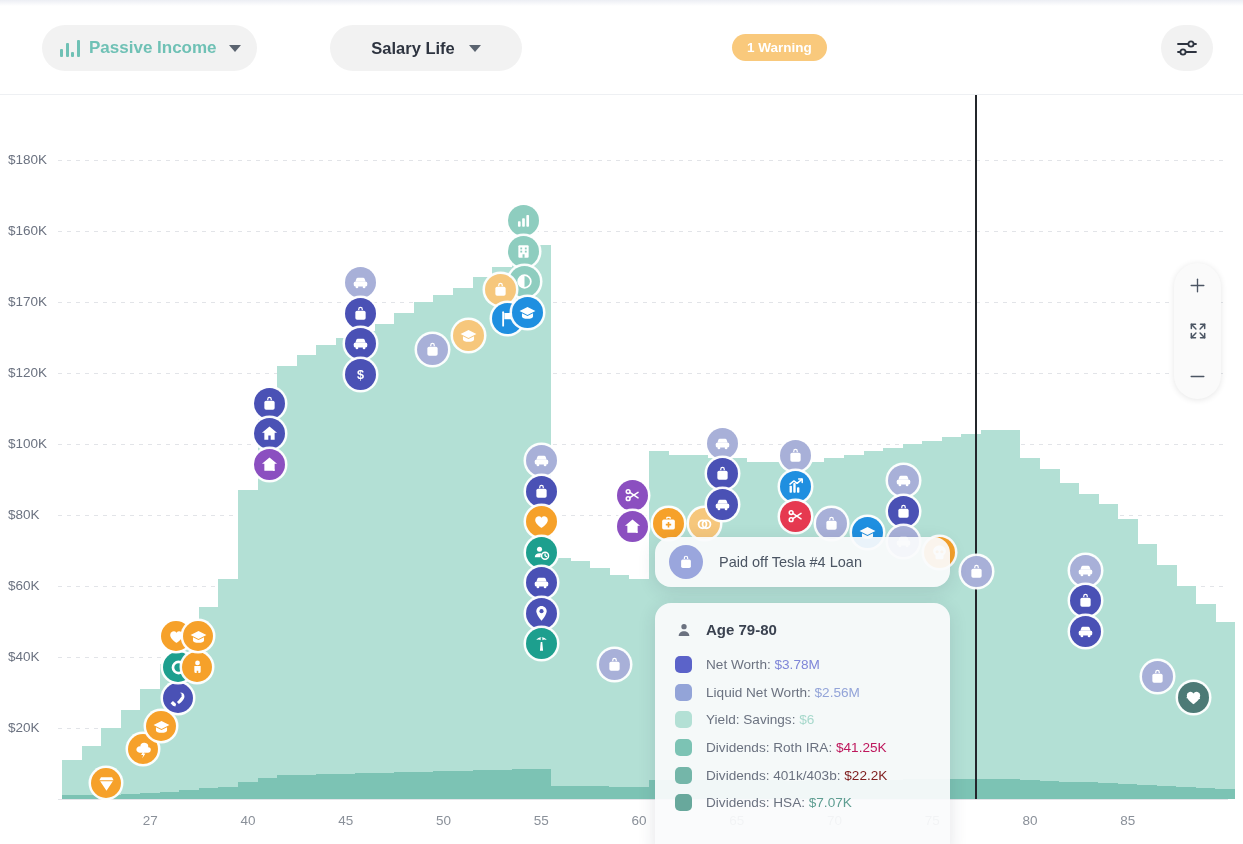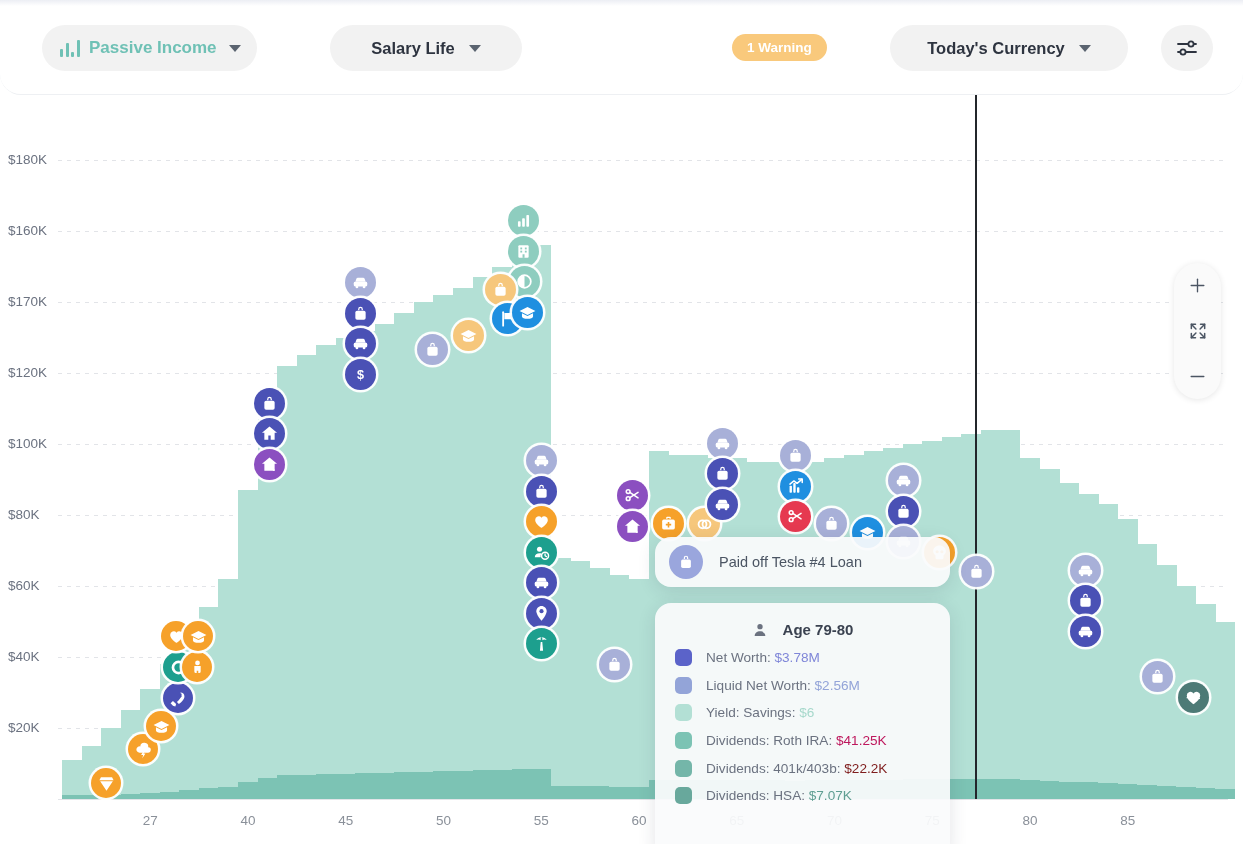--- a/index.html
+++ b/index.html
@@ -10,21 +10,20 @@
     background: #ffffff;
     overflow: hidden;
   }
   #app { position: relative; width: 1243px; height: 844px; background:#fff; }
 
   
   .topbar {
     position:absolute; left:0; top:0; width:1243px; height:95px;
     background:#fff;
     border-bottom:1px solid #eef0f3;
-    border-radius:21px;
   }
   .topbar::before{
     content:""; position:absolute; left:0; top:0; width:100%; height:6px;
     background:linear-gradient(180deg,#eceef4 0%, #ffffff 100%);
   }
   .pill {
     position:absolute; display:flex; align-items:center;
     background:#f2f2f2; border-radius:26px; height:46px;
     cursor:pointer; user-select:none;
   }
@@ -84,21 +83,21 @@
   
   .tip {
     position:absolute; background:rgba(250,251,252,0.93); border-radius:16px;
     box-shadow:0 4px 18px rgba(40,50,70,0.13);
   }
   #tip-event { left:655px; top:442px; width:295px; height:50px; display:flex; align-items:center; padding-left:14px; }
   #tip-event .ev-icon{ width:34px;height:34px;border-radius:50%;background:#9aa6dd;display:flex;align-items:center;justify-content:center;flex:0 0 auto;}
   #tip-event .ev-text{ margin-left:16px; font-size:14.5px; color:#4b5563; }
 
   #tip-detail { left:655px; top:508px; width:295px; height:256px; padding:18px 20px 0 20px; }
-  .tip-head { display:flex; align-items:center; margin-bottom:6px;justify-content:center; }
+  .tip-head { display:flex; align-items:center; margin-bottom:13px; }
   .tip-head .avatar { width:17px;height:17px;margin-right:14px; display:flex;align-items:center;justify-content:center;}
   .tip-head .age { font-size:15px; font-weight:bold; color:#3a4250; }
   .tip-row { display:flex; align-items:center; height:27.6px; }
   .tip-row .sw { width:17px;height:17px;border-radius:5px;margin-right:14px;flex:0 0 auto; }
   .tip-row .txt { font-size:13.6px; color:#6b7280; white-space:nowrap; }
   .tip-row .val { font-weight:normal; }
 
   
   #zoom-controls {
     position:absolute; left:1174px; top:168px; width:47px; height:136px;
@@ -125,24 +124,20 @@
       <span class="caret"></span>
     </div>
 
     <div class="pill" id="pill-scenario">
       <span class="label">Salary Life</span>
       <span class="caret"></span>
     </div>
 
     <div id="warning-badge">1 Warning</div>
 
-    <div class="pill" id="pill-currency">
-      <span class="label">Today's Currency</span>
-      <span class="caret"></span>
-    </div>
 
     <div id="settings-button">
       <svg width="24" height="24" viewBox="0 0 24 24">
         <line x1="3" y1="8" x2="13" y2="8" stroke="#2e3440" stroke-width="1.8" stroke-linecap="round"></line>
         <line x1="19" y1="8" x2="21" y2="8" stroke="#2e3440" stroke-width="1.8" stroke-linecap="round"></line>
         <circle cx="16" cy="8" r="2.6" fill="none" stroke="#2e3440" stroke-width="1.8"></circle>
         <line x1="11" y1="16" x2="21" y2="16" stroke="#2e3440" stroke-width="1.8" stroke-linecap="round"></line>
         <line x1="3" y1="16" x2="5" y2="16" stroke="#2e3440" stroke-width="1.8" stroke-linecap="round"></line>
         <circle cx="8" cy="16" r="2.6" fill="none" stroke="#2e3440" stroke-width="1.8"></circle>
       </svg>

